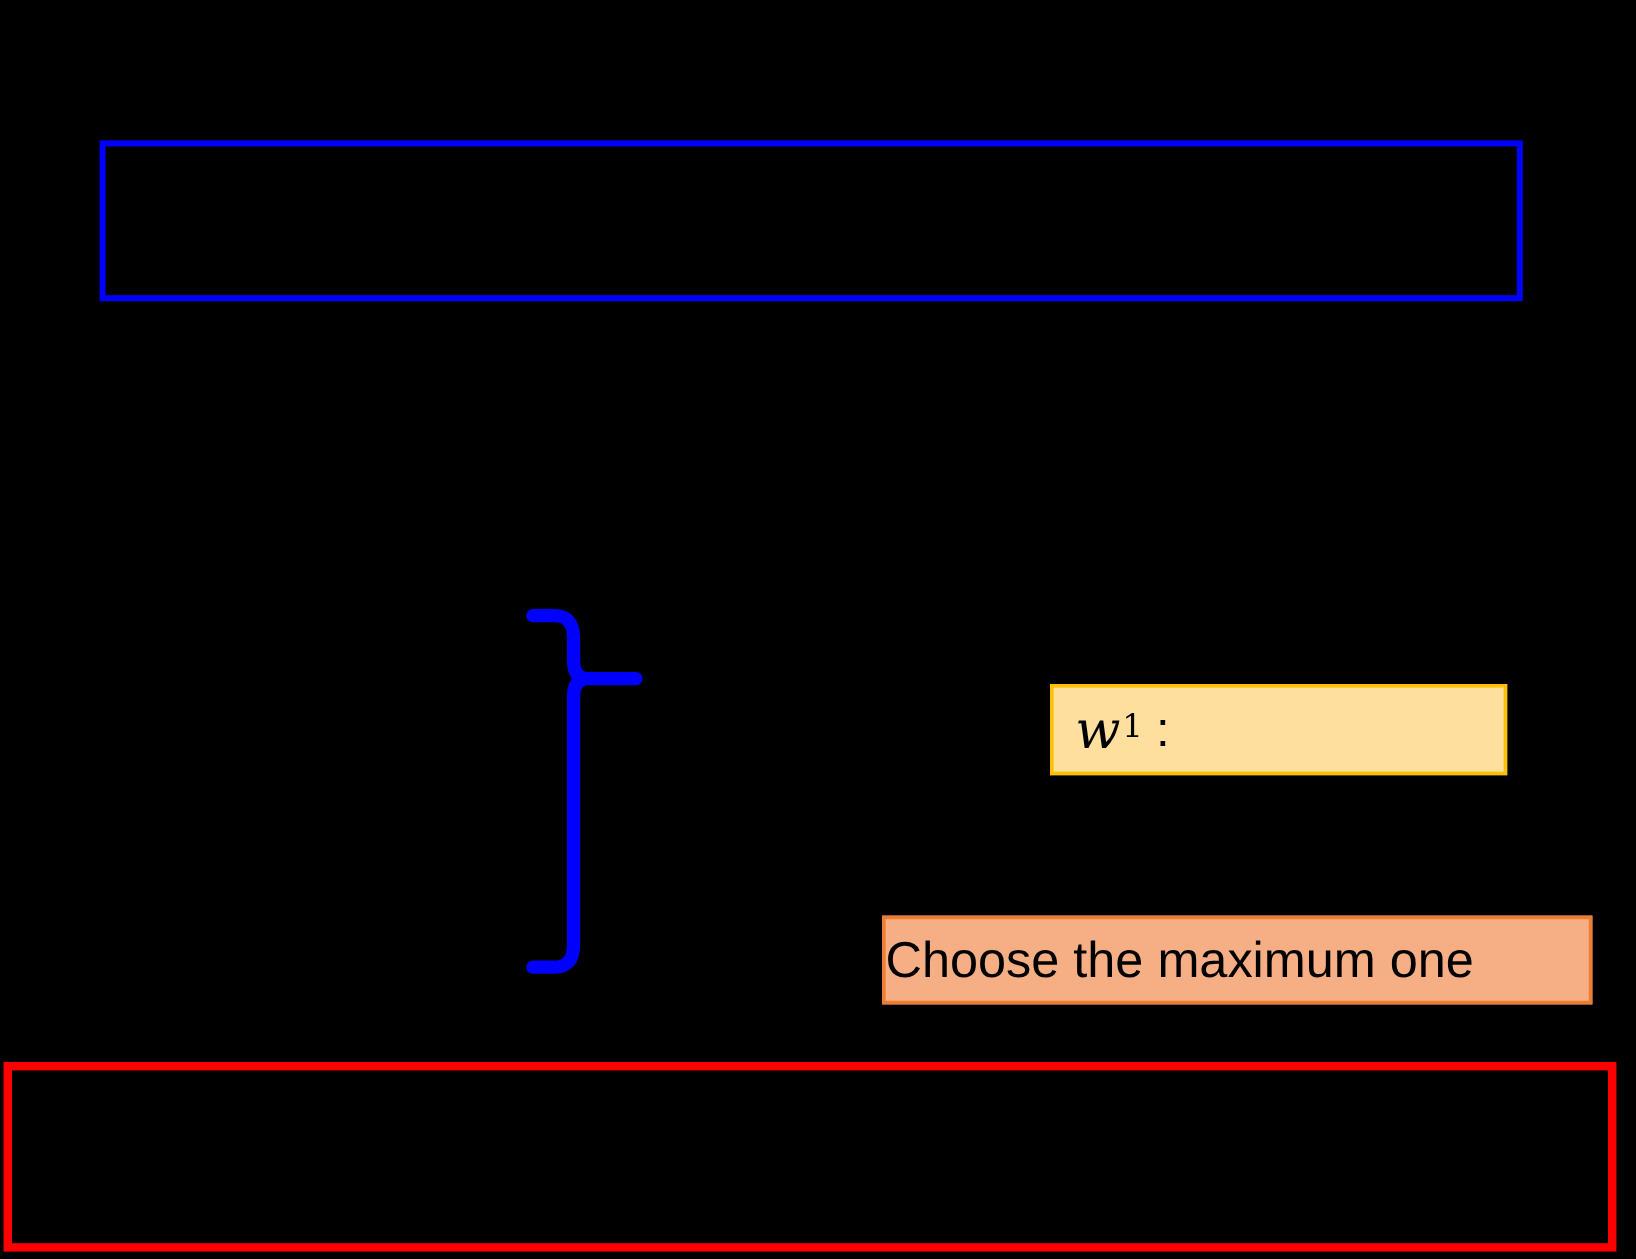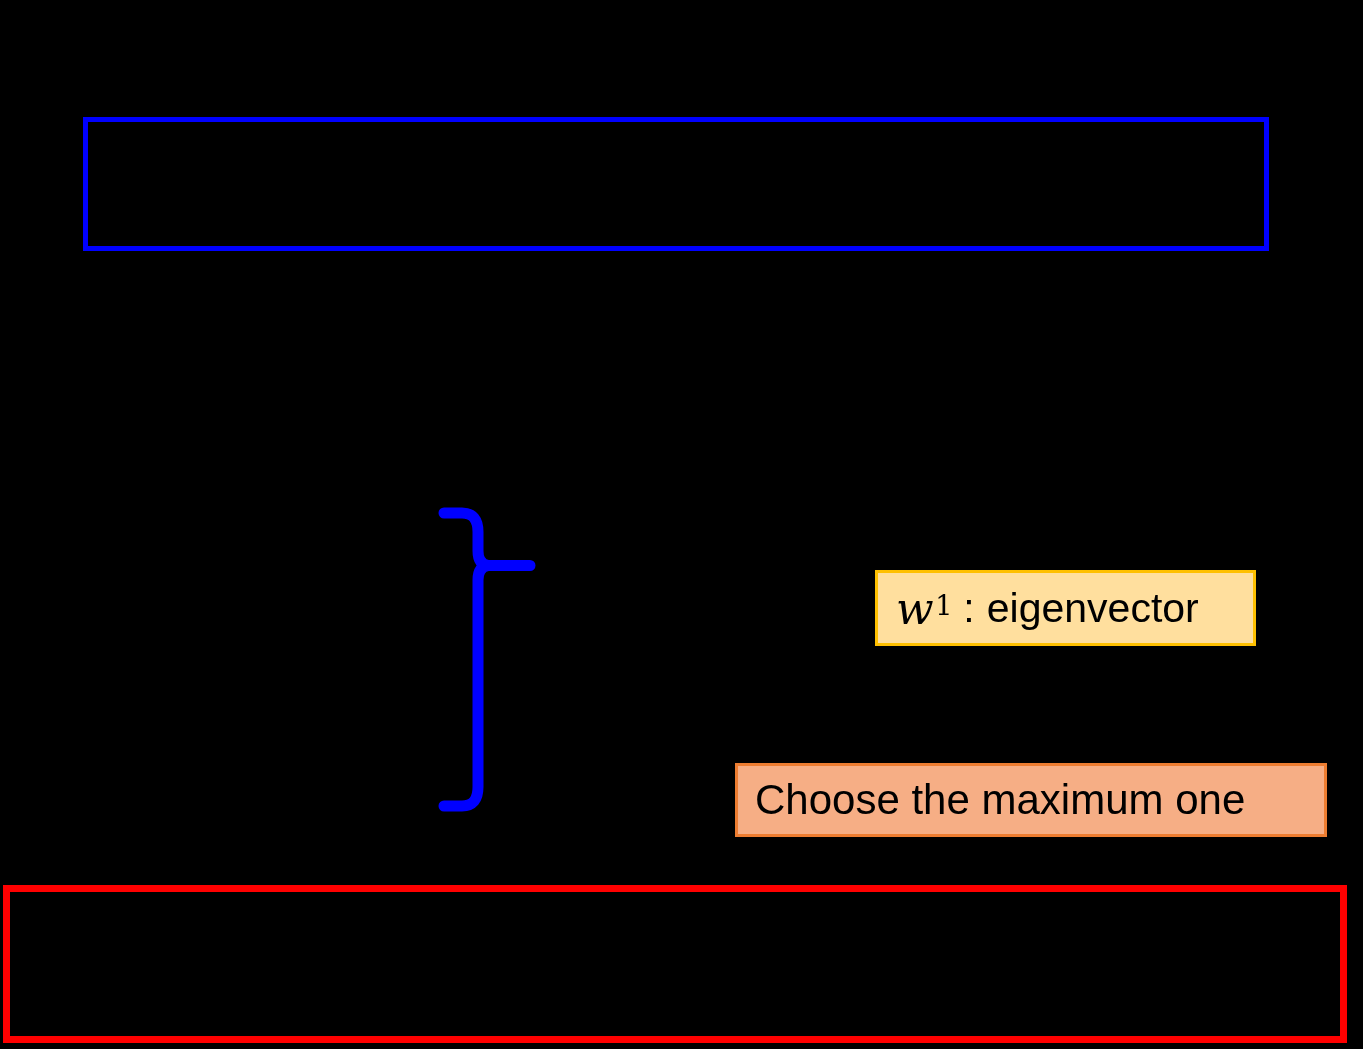--- a/index.html
+++ b/index.html
@@ -106,21 +106,20 @@
     margin-left: 12px;
   }
 
   .callout-maximum {
     left: 735px;
     top: 763px;
     width: 592px;
     height: 74px;
     background: #f6ae85;
     border: 3px solid #ed7d31;
-    padding-left: 17px;
     font-size: 42px;
     font-family: "Liberation Sans", sans-serif;
   }
 </style>
 </head>
 <body>
 
 <div class="slide-canvas">
 
   <div class="highlight-rect highlight-rect-top"></div>
@@ -138,21 +137,20 @@
                L 42 283
                Q 42 302 26 302
                L 8 302" fill="none" stroke="#0000ff" stroke-width="11" stroke-linecap="round" stroke-linejoin="round"></path>
     </svg>
   </div>
 
   <div class="callout callout-eigenvector">
     <span class="math-var">w</span>
       <span class="math-sup">1</span>
     <span class="callout-text">:</span>
-    <span class="callout-text">eigenvector</span>
   </div>
 
   <div class="callout callout-maximum">
     <span>Choose the maximum one</span>
   </div>
 
   <div class="highlight-rect highlight-rect-bottom"></div>
 
 </div>
 

